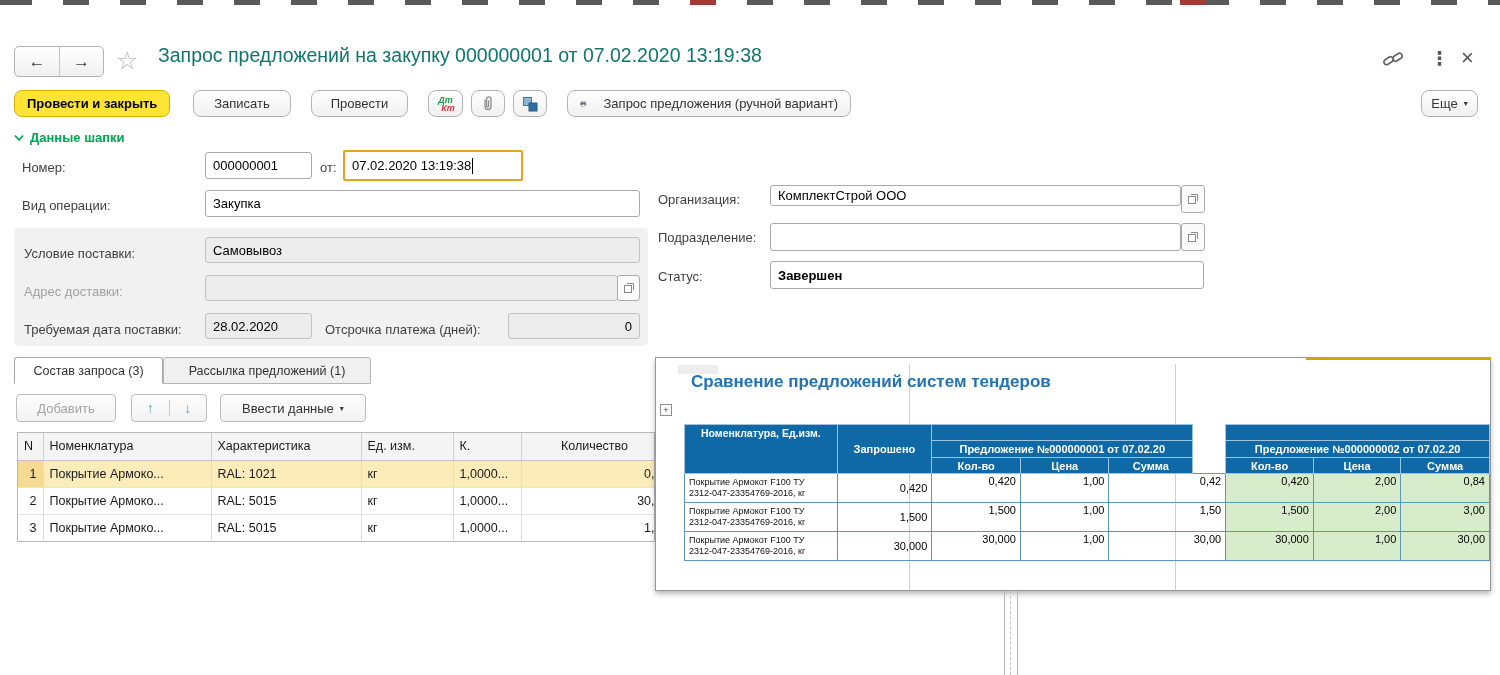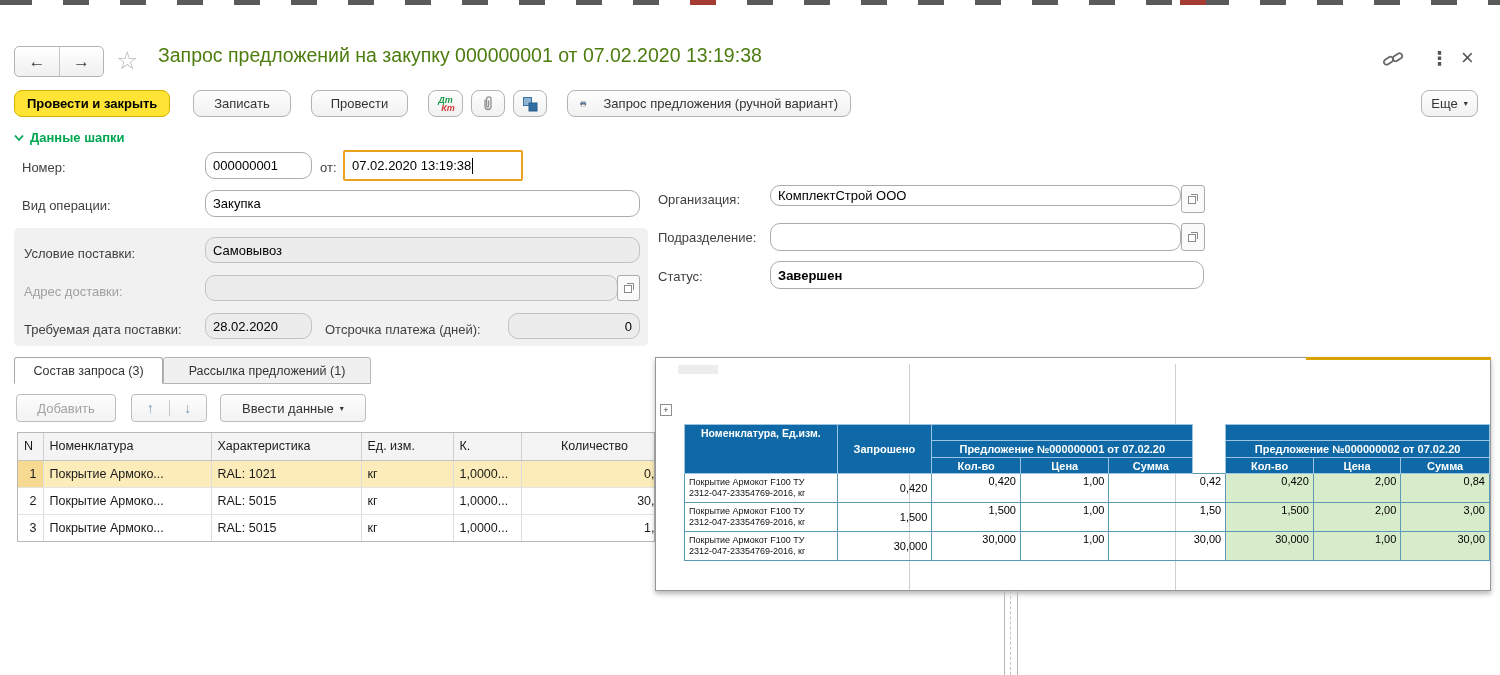--- a/index.html
+++ b/index.html
@@ -10,40 +10,40 @@
   .dashes { left:0; top:0; width:1500px; height:5px;
     background:repeating-linear-gradient(to right,#5a5a5a 0 26px,transparent 26px 57px);
     background-position:6px 0; }
   .dash-red { top:0; height:5px; width:26px; background:#a43a31; }
 
   
   .navgroup { left:14px; top:46px; display:flex; border:1px solid #b3b3b3; border-radius:5px; overflow:hidden; background:linear-gradient(#fff,#f0f0f0); height:31px; }
   .navbtn { width:44px; display:flex; align-items:center; justify-content:center; font-size:17px; color:#3c3c3c; }
   .navbtn + .navbtn { border-left:1px solid #c6c6c6; }
   .star { left:116px; top:46px; font-size:25px; color:#b9b9b9; }
-  .pagetitle { left:158px; top:44px; font-size:19.5px; color:#4d7c0f; white-space:nowrap; }
+  .pagetitle { left:158px; top:44px; font-size:19.5px; color:#0f766e; white-space:nowrap; }
   .winico { top:48px; font-size:19px; color:#555; cursor:default; }
 
   
   .btn { position:absolute; top:90px; height:27px; display:inline-flex; align-items:center; justify-content:center;
     border:1px solid #b3b3b3; border-radius:8px; background:linear-gradient(#fefefe,#f1f1f1);
     font-size:13px; color:#333; padding:0 12px; white-space:nowrap; }
   .btn-primary { background:#ffe335; border-color:#d9b200; color:#000; font-weight:bold; }
   .btn-ico { padding:0; }
   .dtkt { display:flex; flex-direction:column; line-height:8px; font-size:9px; font-weight:bold; font-style:italic; }
   .dtkt .dt { color:#1e9e4a; }
   .dtkt .kt { color:#d23b3b; margin-left:5px; }
   .caret-sm { font-size:8px; color:#333; margin-left:6px; }
 
   
   .sechead { left:14px; top:130px; display:flex; align-items:center; gap:6px; color:#00a651; font-size:13px; font-weight:bold; cursor:pointer; }
 
   .label { position:absolute; font-size:13px; color:#3f3f3f; white-space:nowrap; }
   .label-dis { color:#a0a0a0; }
-  .field { position:absolute; border:1px solid #ababab; border-radius:10px; background:#fff; font-size:13px; color:#000;
+  .field { position:absolute; border:1px solid #ababab; border-radius:3px; background:#fff; font-size:13px; color:#000;
     display:flex; align-items:center; padding:0 7px; overflow:hidden; white-space:nowrap; }
   .field-focus { border:2px solid #e8a21c; border-radius:2px; }
   .field-gray { background:#ececec; border-color:#c2c2c2; }
   .field-right { justify-content:flex-end; }
   .bold { font-weight:bold; }
   .caret { display:inline-block; width:1px; height:16px; background:#000; margin-left:1px; }
   .openbtn { position:absolute; border:1px solid #ababab; border-radius:3px; background:#fafafa; display:flex; align-items:center; justify-content:center; }
 
   .grouppanel { left:14px; top:228px; width:634px; height:118px; background:#f1f1f1; border-radius:5px; }
 
@@ -297,20 +297,21 @@
   </tbody>
     </table>
 </div>
 
 <div class="abs overlay">
   <div class="abs ystrip"></div>
   <div class="abs pageline" style="left:253px"></div>
   <div class="abs pageline" style="left:519px"></div>
   <div class="abs graybox"></div>
   <div class="abs plusbox">+</div>
+  <div class="abs cmp-title">Сравнение предложений систем тендеров</div>
 
   <table class="cmp">
     <colgroup>
       <col style="width:139px">
         <col style="width:86px">
       <col style="width:89px">
         <col style="width:89px">
         <col style="width:84px">
       <col style="width:8px">
       <col style="width:88px">

